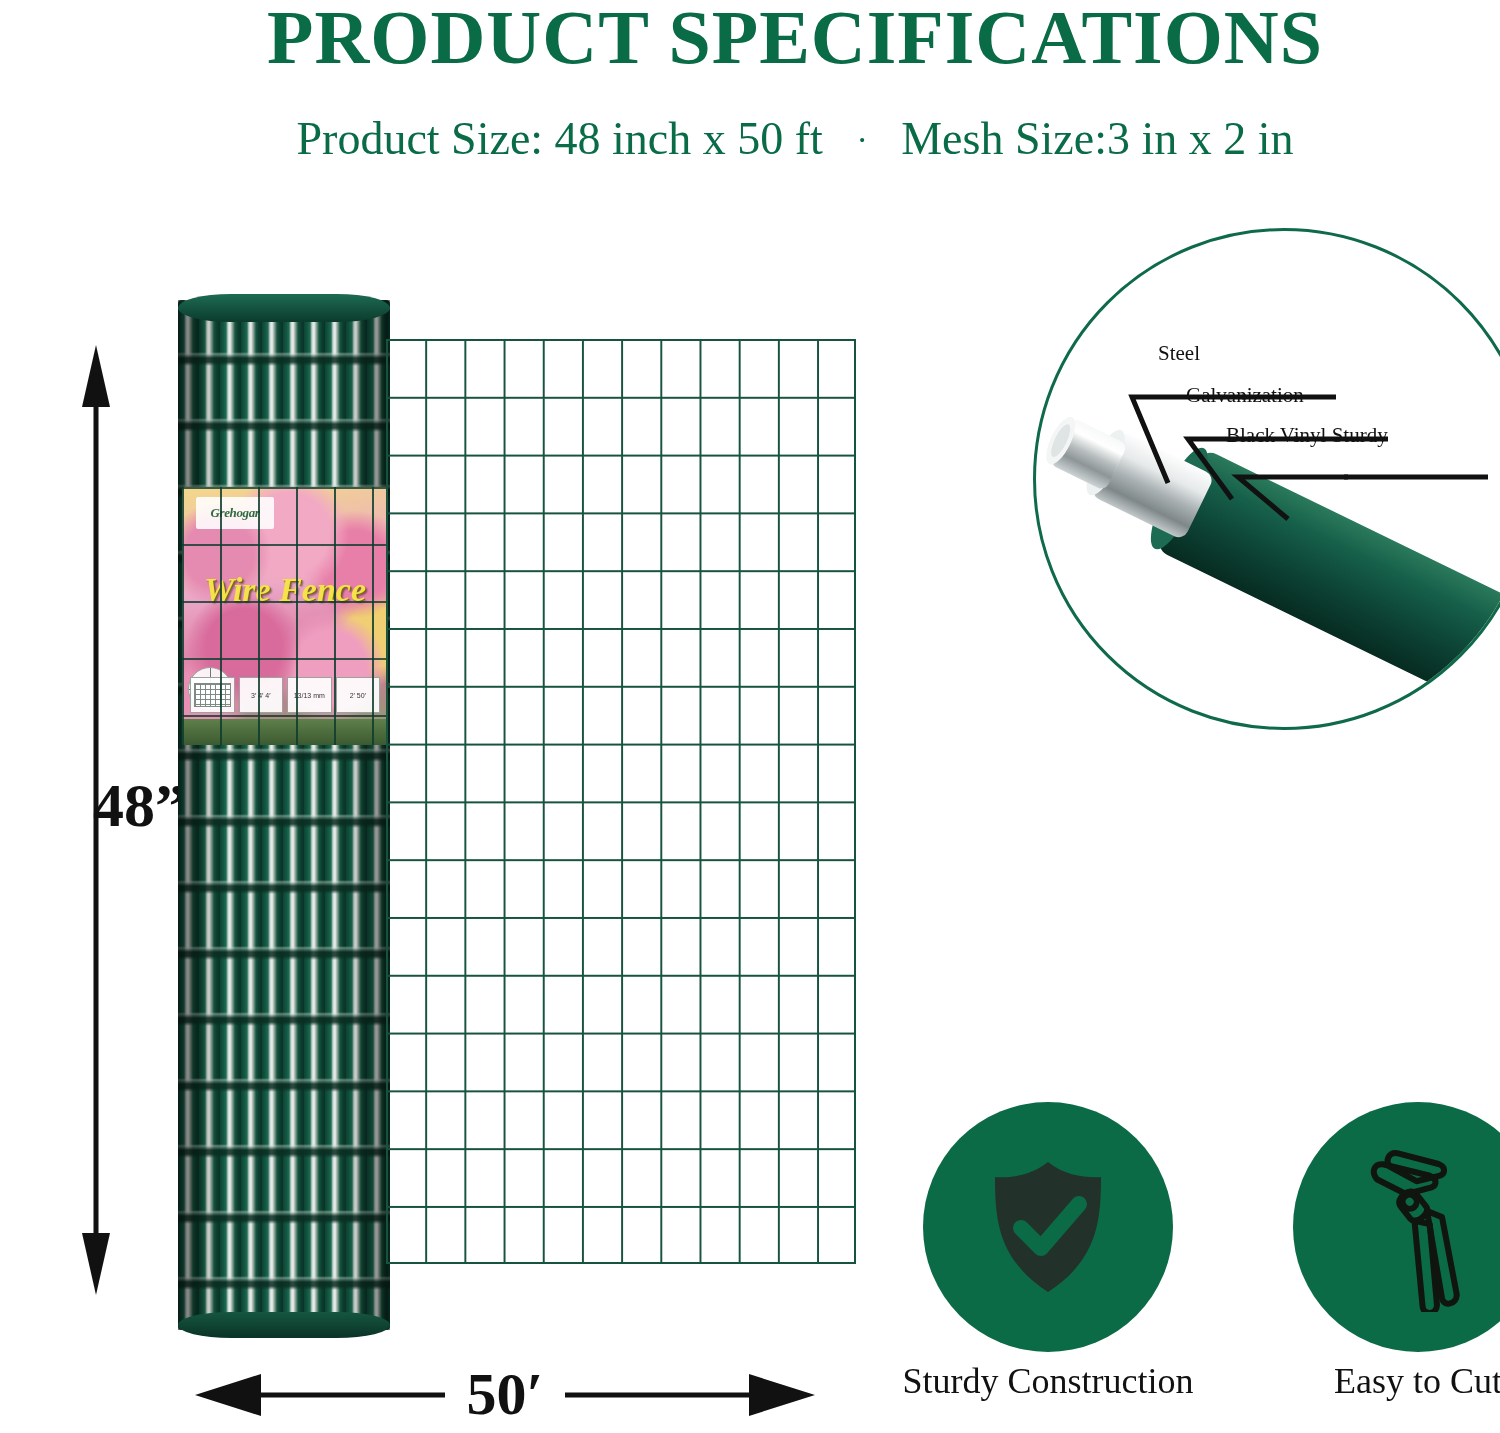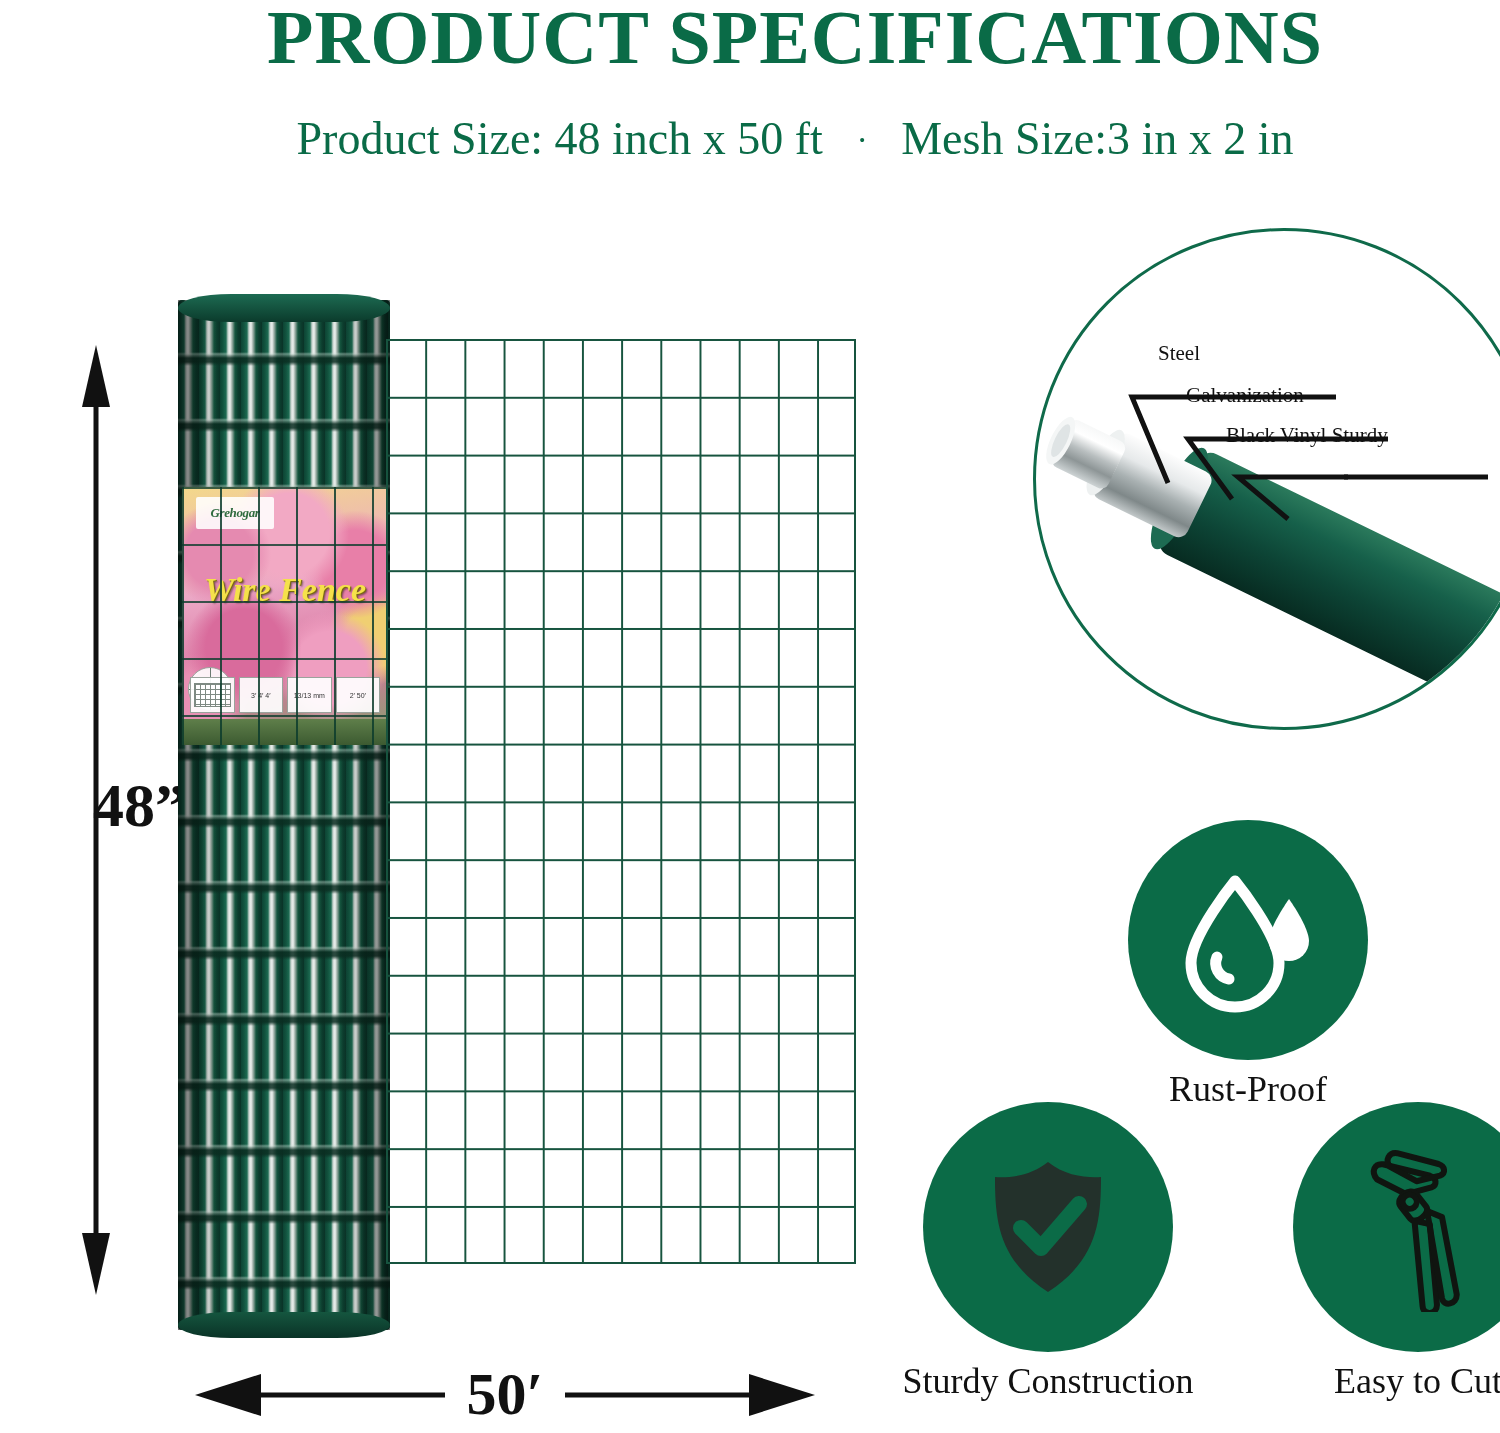--- a/index.html
+++ b/index.html
@@ -380,30 +380,20 @@
       <line x1="258" y1="208" x2="352" y2="208" stroke="#111" stroke-width="5"></line>
       <path d="M252 288 L202 246 L312 246" fill="none" stroke="#111" stroke-width="5"></path>
       <line x1="308" y1="246" x2="452" y2="246" stroke="#111" stroke-width="5"></line>
     </svg>
 
     <div class="callout" style="left:122px; top:110px;">Steel</div>
     <div class="callout" style="left:150px; top:152px;">Galvanization</div>
     <div class="callout" style="left:190px; top:192px;">Black Vinyl Sturdy</div>
   </div>
 
-  <div class="feature" id="feat-rust">
-    <div class="fcircle">
-      <svg width="150" height="150" viewBox="0 0 150 150">
-        <path d="M62 16 C62 16 18 70 18 98 a44 44 0 0 0 88 0 C106 70 62 16 62 16 Z" fill="none" stroke="#ffffff" stroke-width="11" stroke-linejoin="round"></path>
-        <path d="M44 92 a16 16 0 0 0 12 22" fill="none" stroke="#ffffff" stroke-width="11" stroke-linecap="round"></path>
-        <path d="M116 34 C116 34 96 62 96 76 a20 20 0 0 0 40 0 C136 62 116 34 116 34 Z" fill="#ffffff"></path>
-      </svg>
-    </div>
-    <div class="flabel">Rust-Proof</div>
-  </div>
 
   <div class="feature" id="feat-sturdy">
     <div class="fcircle">
       <svg width="150" height="150" viewBox="0 0 150 150">
         <path d="M75 10 C58 24 36 26 22 25 C22 70 26 108 75 140 C124 108 128 70 128 25 C114 26 92 24 75 10 Z" fill="#23312b"></path>
         <path d="M48 76 L68 96 L106 52" fill="none" stroke="#0b6b47" stroke-width="16" stroke-linecap="round" stroke-linejoin="round"></path>
       </svg>
     </div>
     <div class="flabel">Sturdy Construction</div>
   </div>

